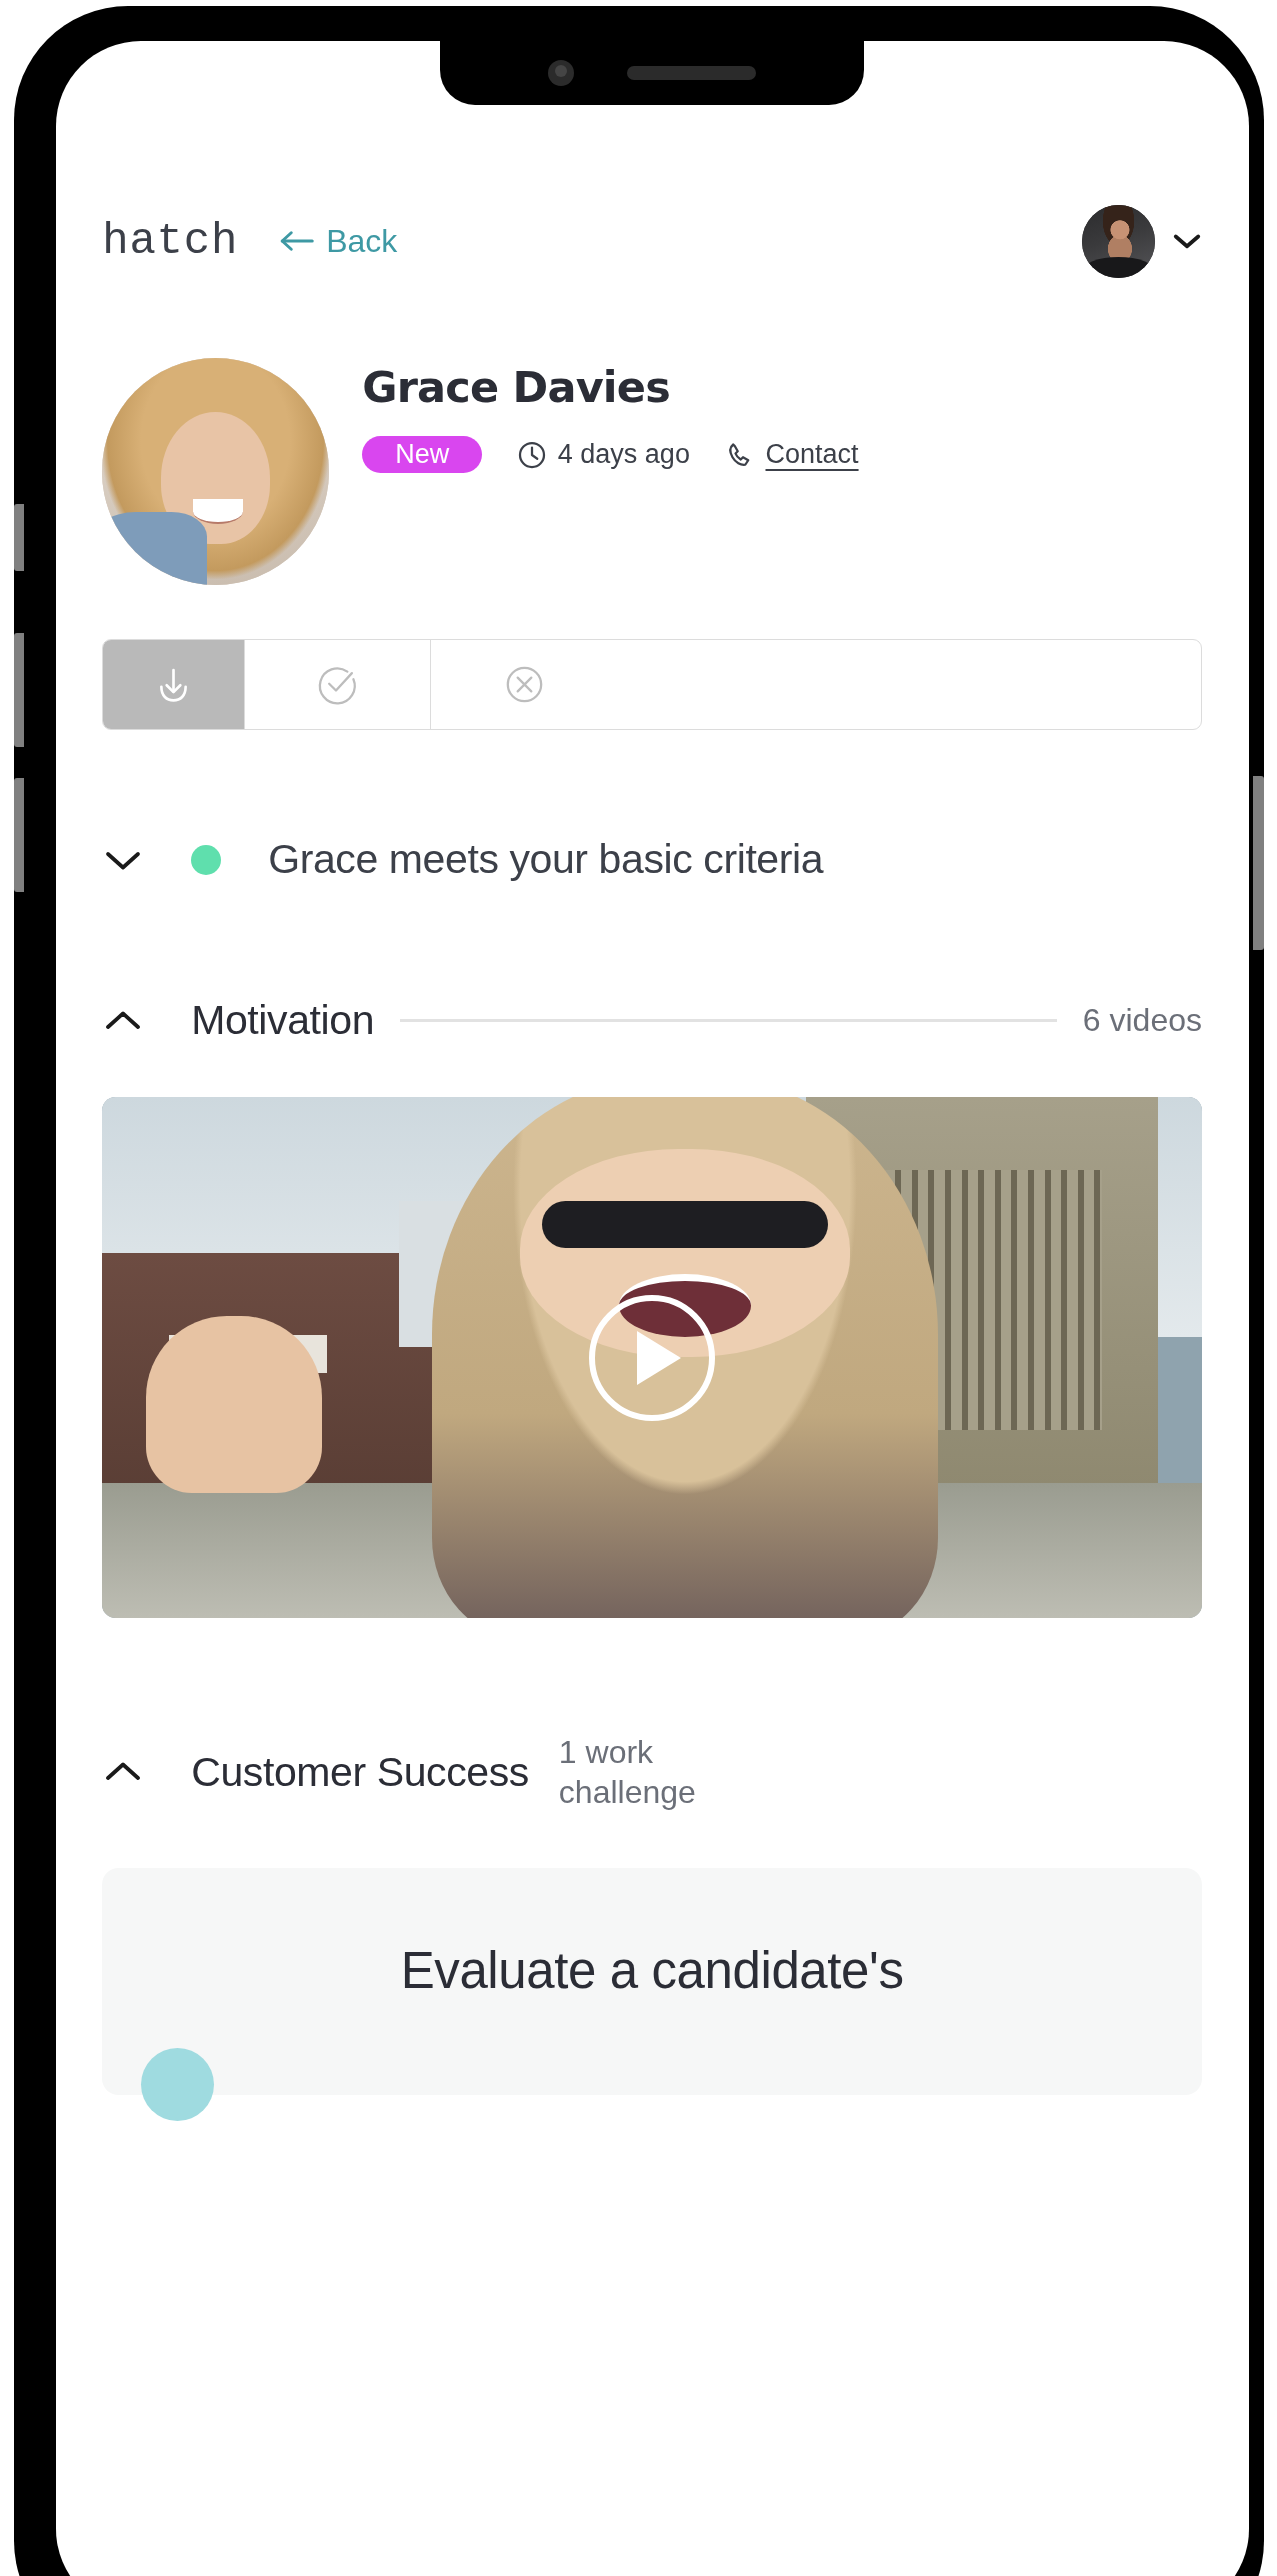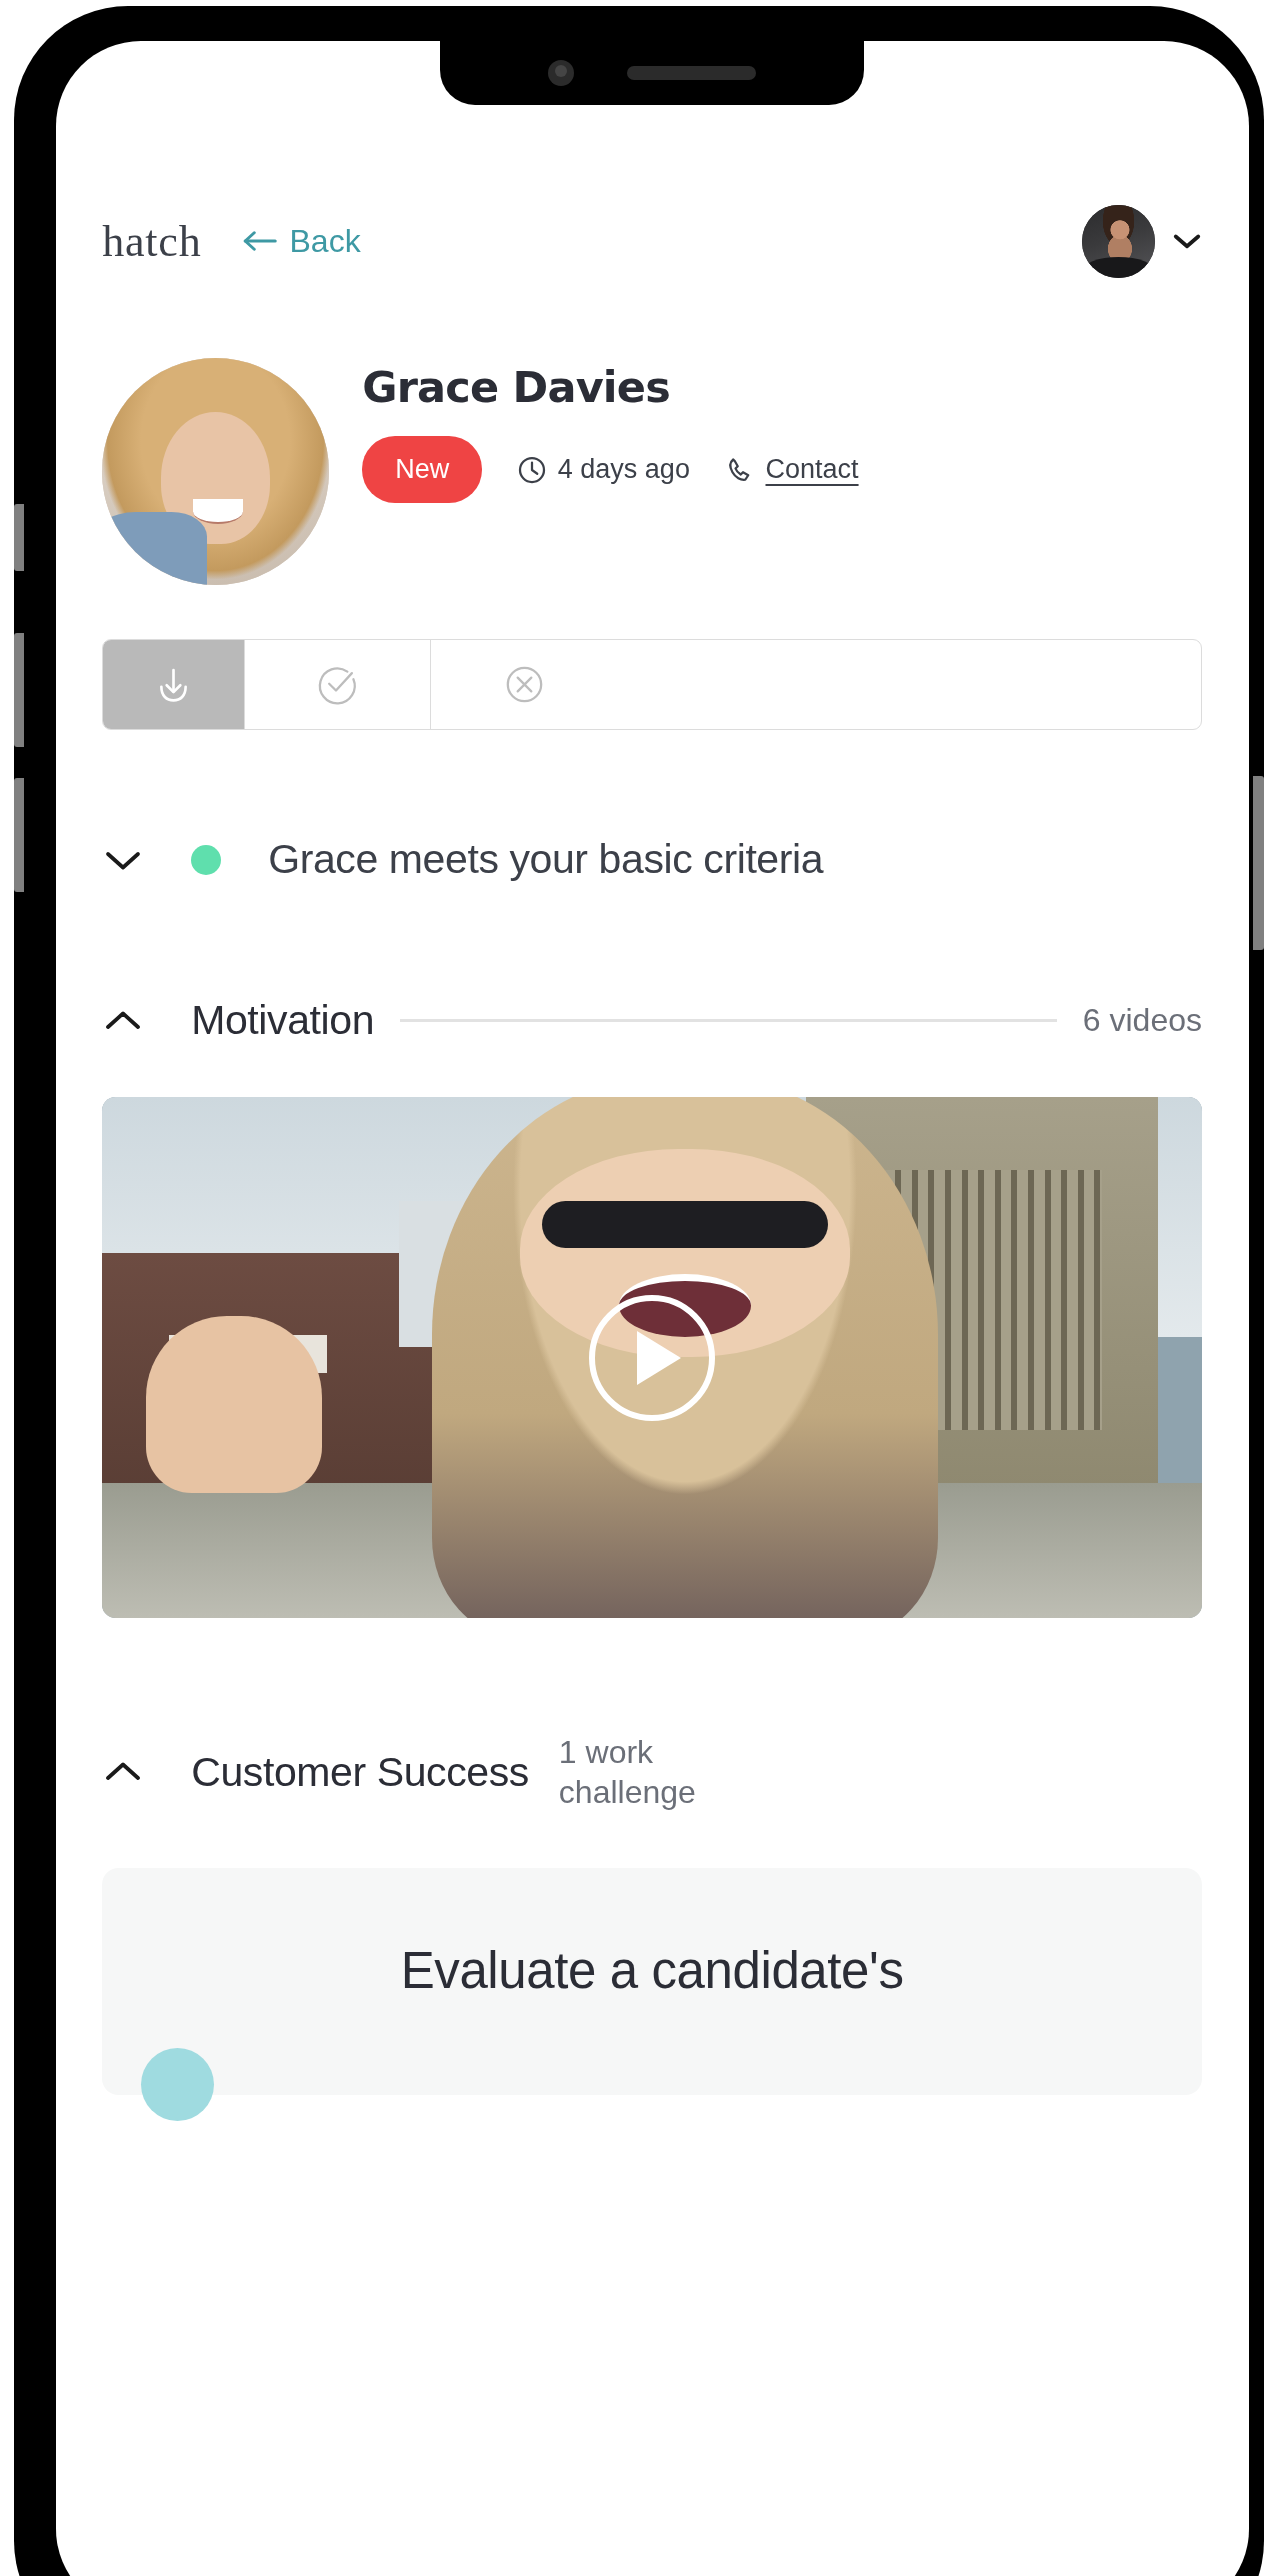--- a/index.html
+++ b/index.html
@@ -133,21 +133,21 @@
     align-items: center;
     height: 98px;
     margin-top: 151px;
     padding: 0 16.6px;
   }
   .logo {
     font-size: 44px;
     color: #3c4049;
     letter-spacing: 0.8px;
     font-weight: 400;
-    font-family: Liberation Serif, serif;
+    font-family: Liberation Mono, monospace;
   }
   .back-link {
     display: flex;
     align-items: center;
     gap: 12px;
     margin-left: 41px;
     color: #3e99a4;
     font-size: 32px;
     cursor: pointer;
   }
@@ -232,25 +232,25 @@
     line-height: 1;
     font-family: "DejaVu Sans", sans-serif;
   }
   .cand-meta {
     display: flex;
     align-items: center;
     margin-top: 27px;
     gap: 35px;
   }
   .badge-new {
-    background: #ef4444;
+    background: #d946ef;
     color: #ffffff;
     font-size: 27px;
     border-radius: 33px;
-    padding: 20px 33px;
+    padding: 5px 33px;
     line-height: 1;
   }
   .meta-item {
     display: flex;
     align-items: flex-end;
     gap: 10.6px;
     color: #3c4049;
     font-size: 27px;
   }
   .meta-item .ico { display: block; width: 30px; height: 30px; }

